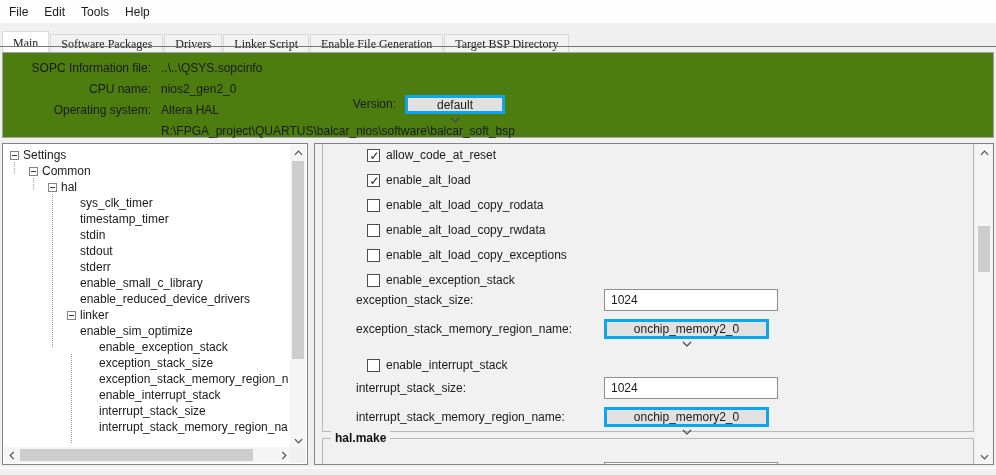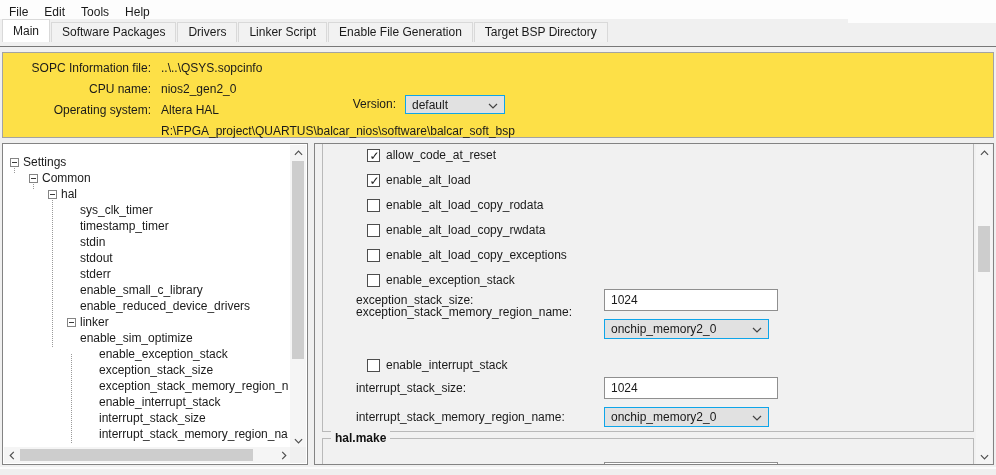--- a/index.html
+++ b/index.html
@@ -16,53 +16,53 @@
 
   
   .menubar {
     left:0; top:0; width:996px; height:23px;
     background:#fdfdfd; display:flex; align-items:center; padding-left:1px;
   }
   .menu-item { padding:3px 8px; cursor:default; }
 
   
   .tabstrip {
-    left:0; top:19px; width:848px; height:23px;
-    background:#f0f0f0; display:flex; align-items:flex-end; padding-left:2px;
+    left:0; top:31px; width:848px; height:23px;
+    background:#f0f0f0; display:flex; align-items:flex-end; padding-left:2px;font-family:Liberation Serif, serif;
   }
   .tab {
     background:#f2f2f2; border:1px solid #d9d9d9; border-bottom:none;
     height:20px; padding:2px 10px 0 10px; margin-right:1px; white-space:nowrap;
   }
   .tab.active { background:#ffffff; height:23px; padding-top:4px; }
   .tabpane-line { left:0; top:46px; width:996px; height:1px; background:#787878; }
 
   
   .infopanel {
     left:2px; top:52px; width:992px; height:86px;
-    background:#fde047; border:1px solid #a3a3a3;
+    background:#4d7c0f; border:1px solid #a3a3a3;
   }
   .info-row { position:absolute; left:0; width:100%; height:21px; line-height:21px; }
   .info-label { position:absolute; left:0; width:148px; text-align:right; }
   .info-value { position:absolute; left:158px; white-space:nowrap; }
   .version-label { position:absolute; left:250px; width:143px; text-align:right; top:42px; height:19px; line-height:19px; }
   .dropdown {
-    background:#e1e1e1; border:1px solid #0ea5e9;
+    background:#e1e1e1; border:3px solid #0ea5e9;
     display:flex; align-items:center; justify-content:space-between;
-    padding:0 6px; cursor:default;
+    padding:0 6px; cursor:default;flex-direction:column;
   }
   .dropdown svg { flex:none; }
   .version-dropdown { position:absolute; left:402px; top:42px; width:100px; height:19px; }
 
   
   .tree-panel {
     left:2px; top:143px; width:306px; height:322px;
     background:#ffffff; border:1px solid #838383; overflow:hidden;
   }
-  .tree-view { position:absolute; left:1px; top:1px; width:287px; height:304px; overflow:hidden; padding-top:9px; }
+  .tree-view { position:absolute; left:1px; top:1px; width:287px; height:304px; overflow:hidden; padding-top:2px; }
   .tree-row { height:16px; display:flex; align-items:center; white-space:nowrap; }
   .expander {
     width:9px; height:9px; border:1px solid #848484; background:#fff;
     position:relative; flex:none; margin-right:4px;
   }
   .expander::after { content:""; position:absolute; left:1px; top:3px; width:5px; height:1px; background:#3a3a3a; }
   .d0 { padding-left:6px; } .d1 { padding-left:25px; } .d2 { padding-left:44px; }
   .d3 { padding-left:63px; } .d4 { padding-left:82px; }
   .no-exp { padding-left:13px; }
   .tree-row .no-exp { padding-left:0; width:13px; flex:none; }
@@ -288,21 +288,21 @@
     <span>enable_alt_load_copy_exceptions</span>
   </div>
   <div class="chk-row" style="top:128px">
     <span class="chk"></span>
     <span>enable_exception_stack</span>
   </div>
 
   <span class="field-label" style="top:149px">exception_stack_size:</span>
   <input class="text-input" style="top: 145px;" type="text" value="1024">
 
-  <span class="field-label" style="top:161px">exception_stack_memory_region_name:</span>
+  <span class="field-label" style="top:178px">exception_stack_memory_region_name:</span>
   <div class="dropdown region-dropdown" style="top:175px">
     <span>onchip_memory2_0</span>
     <span><svg width="10" height="6" viewBox="0 0 10 6">
           <polyline points="1,1 5,5 9,1" fill="none" stroke="#444" stroke-width="1.2"></polyline>
         </svg></span>
   </div>
 
   <div class="chk-row" style="top:213px">
     <span class="chk"></span>
     <span>enable_interrupt_stack</span>

